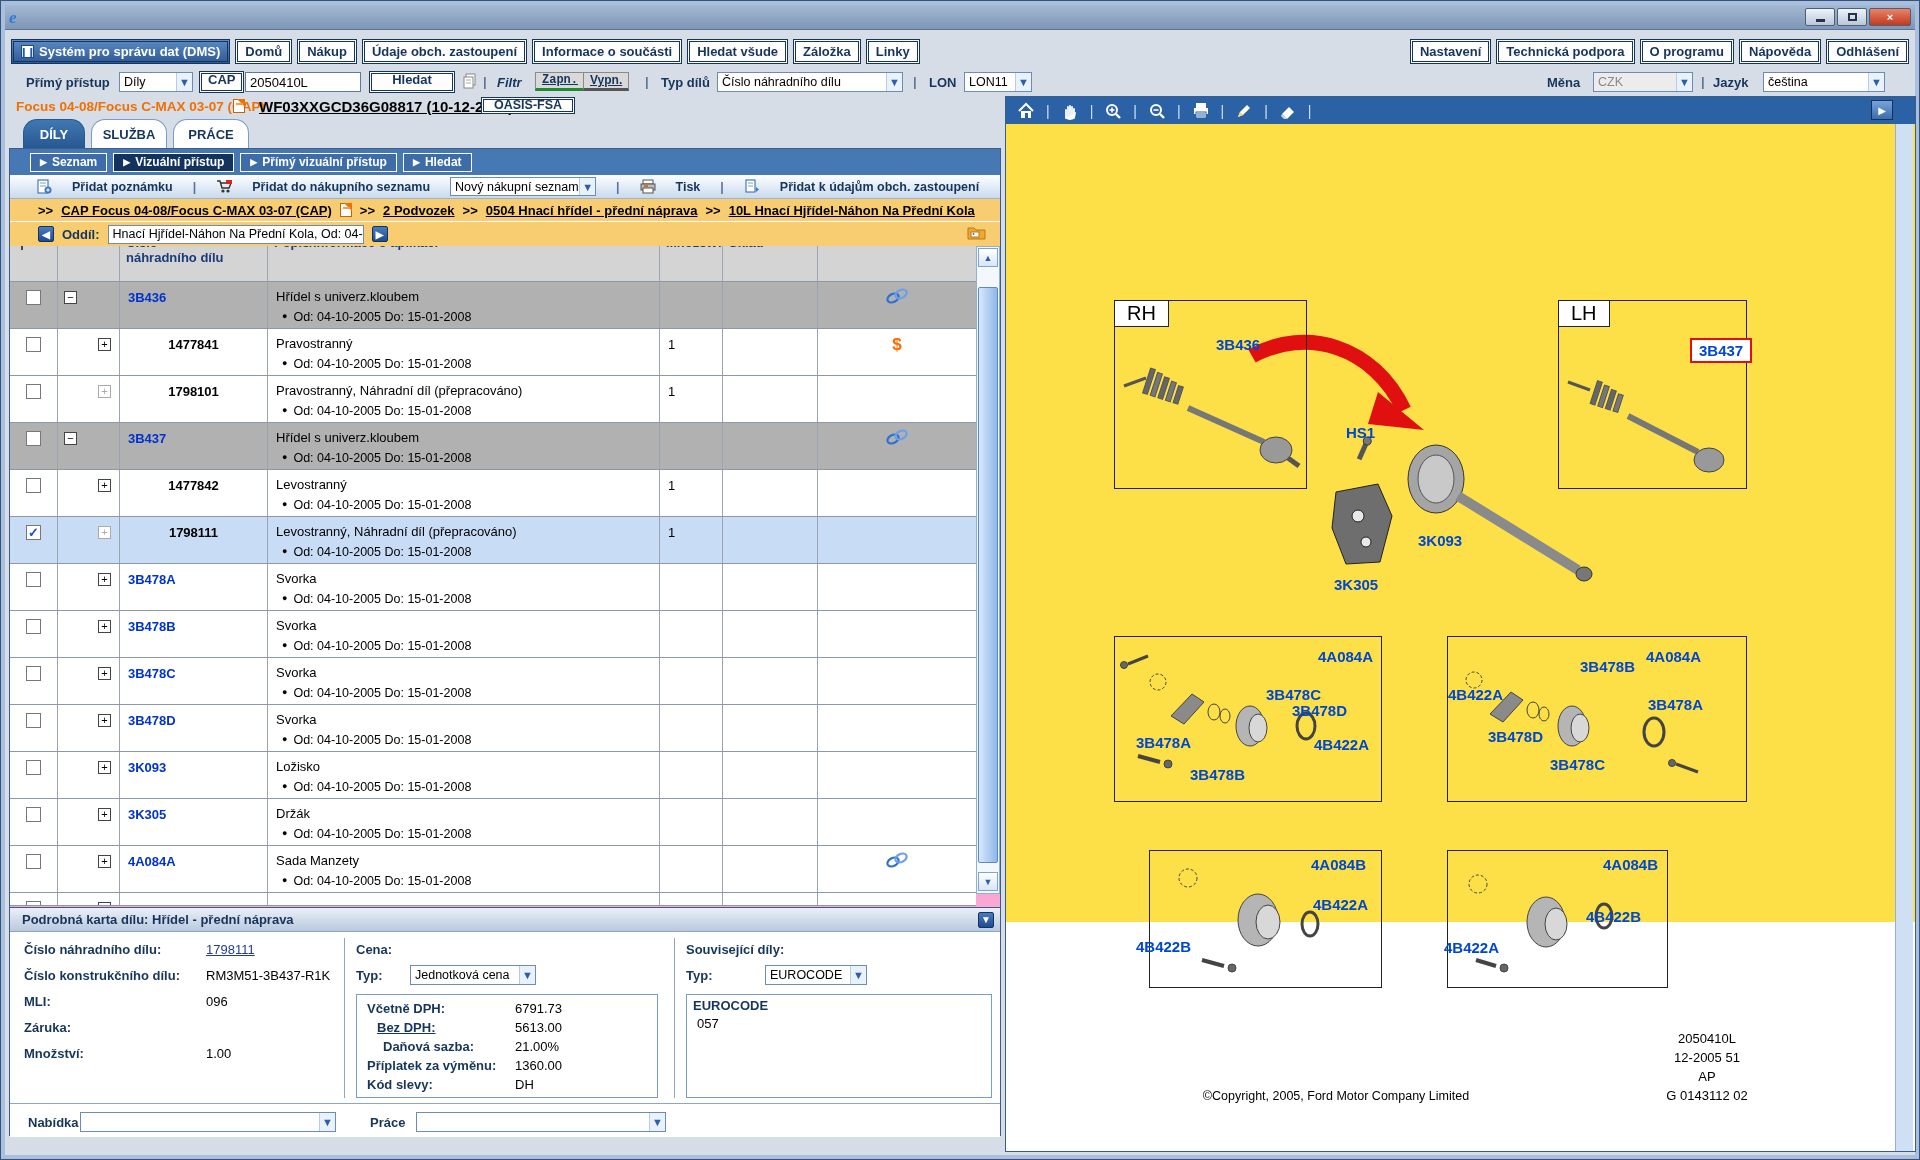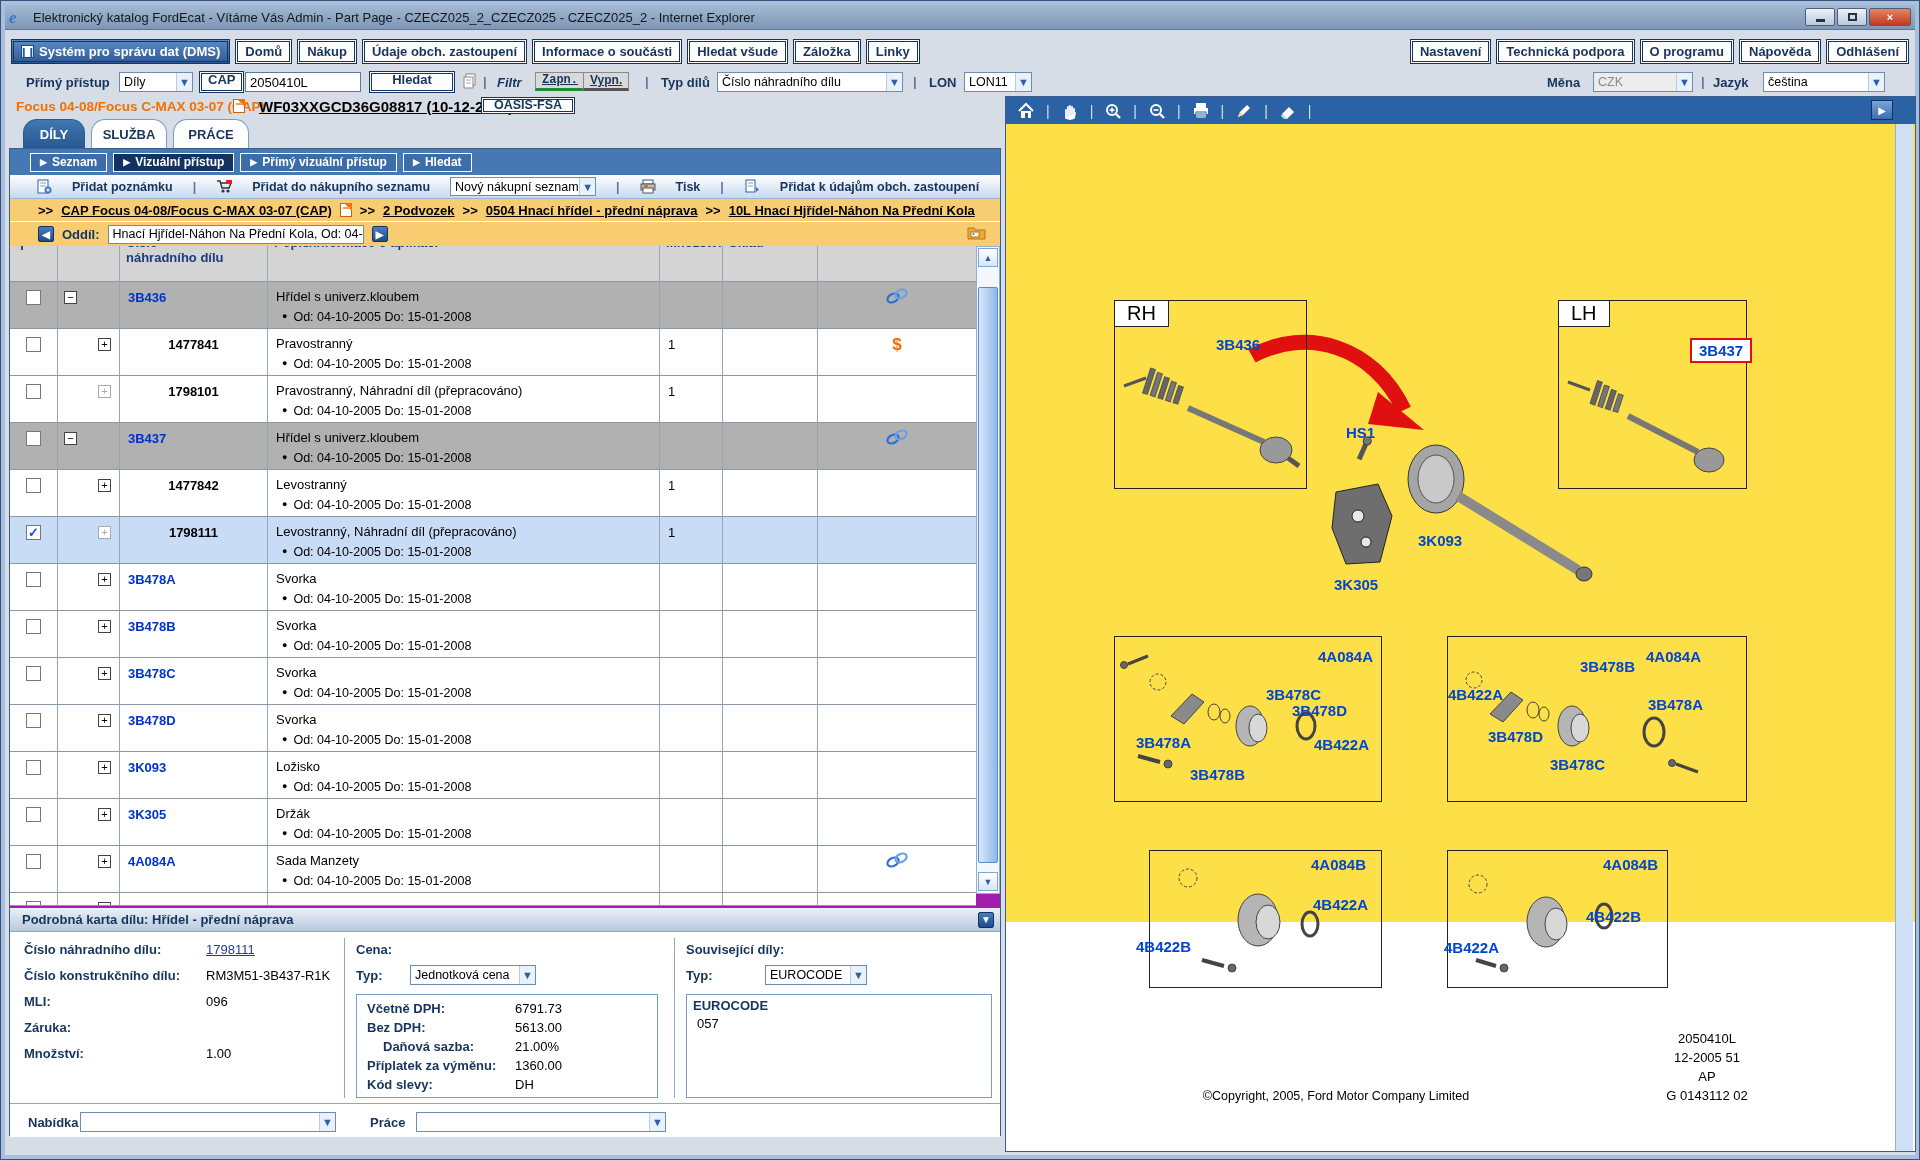--- a/index.html
+++ b/index.html
@@ -71,21 +71,21 @@
   #actionbar .lbl { font-size:12.5px; }
   .aico { width:16px; height:15px; display:inline-block; }
   #crumbbar { position:absolute; left:0; top:50px; width:100%; height:22px; background:#f8cd72;
     display:flex; align-items:center; gap:8px; padding-left:28px; font-size:13px; font-weight:bold; white-space:nowrap;}
   #crumbbar .crumb { text-decoration:underline; color:#000; }
   #sectionbar { position:absolute; left:0; top:72px; width:100%; height:25px; background:#f8cd72;
     border-top:1px solid #fff; display:flex; align-items:center; gap:8px; padding-left:28px; }
   .sqbtn { width:16px; height:16px; background:linear-gradient(#4a7cc0,#1e4c8e); border:1px solid #12335f;
     color:#fff; font-size:10px; font-weight:bold; display:flex; align-items:center; justify-content:center; border-radius:2px;}
   
-  #ptable { position:absolute; left:0; top:97px; width:990px; height:661px; background:#a21caf; overflow:hidden;}
+  #ptable { position:absolute; left:0; top:97px; width:990px; height:661px; background:#f9a8d4; overflow:hidden;}
   .thead { position:absolute; left:0; top:0; width:966px; height:36px; background:#d4d4d4; overflow:hidden;
     border-bottom:1px solid #8c98a6; display:flex; color:#1b3c78; font-weight:bold; font-size:13px;}
   .thead > div { border-right:1px solid #9aa5b1; padding:0 6px; overflow:hidden;}
   .hcut { margin-top:-11px; }
   .c1{width:48px;} .c2{width:62px;} .c3{width:148px;} .c4{width:392px;} .c5{width:63px;} .c6{width:95px;} .c7{width:158px; border-right:none!important;}
   .trow { position:relative; width:966px; height:47px; background:#fff; border-bottom:1px solid #8c98a6; display:flex; }
   .trow > div { border-right:1px solid #9aa5b1; position:relative; }
   .trow.group { background:#b1b1b1; }
   .trow.sel { background:#c9dcf5; }
   .cb { width:15px; height:15px; background:#fff; border:1px solid #777; margin:8px auto 0 auto;
@@ -140,21 +140,20 @@
   #rscroll { position:absolute; left:889px; top:0; width:18px; height:1027px; background:#cfe0f4; border-left:1px solid #8fb0d8;}
   .chain-svg { display:block; }
 </style>
 </head>
 <body>
 
 <div id="win">
 
   <div id="titlebar">
     <span id="ie-ico">e</span>
-    <span id="title-text">Elektronický katalog FordEcat - Vítáme Vás Admin - Part Page - CZECZ025_2_CZECZ025 - CZECZ025_2 - Internet Explorer</span>
     <span id="winbtns">
       <span class="wbtn">
           <span class="minbar"></span>
         </span>
       <span class="wbtn">
           <span class="maxbox"></span>
         </span>
       <span class="wbtn close">×</span>
     </span>
   </div>
@@ -712,21 +711,21 @@
       <span class="dl-lbl" style="left:346px;top:34px;">Cena:</span>
       <span class="dl-lbl" style="left:346px;top:60px;">Typ:</span>
       <div class="select abs" style="left:400px;top:57px;width:126px;">
         <span>Jednotková cena</span>
           <span class="arr">▼</span>
       </div>
       <div class="pricebox" style="left:346px;top:86px;width:302px;height:104px;">
         <div id="price-rows" style="position:relative;">
             <span class="dl-lbl" style="left: 10px; top: 6px;">Včetně DPH:</span>
             <span class="dl-val" style="left: 158px; top: 6px;">6791.73</span>
-            <span class="dl-lbl" style="left: 10px; top: 25px;">Bez DPH:</span>
+            <span class="dl-lbl" style="left: 20px; top: 25px; text-decoration: underline;">Bez DPH:</span>
             <span class="dl-val" style="left: 158px; top: 25px;">5613.00</span>
             <span class="dl-lbl" style="left: 10px; top: 44px; padding-left: 16px;">Daňová sazba:</span>
             <span class="dl-val" style="left: 158px; top: 44px;">21.00%</span>
             <span class="dl-lbl" style="left: 10px; top: 63px;">Příplatek za výměnu:</span>
             <span class="dl-val" style="left: 158px; top: 63px;">1360.00</span>
             <span class="dl-lbl" style="left: 10px; top: 82px;">Kód slevy:</span>
             <span class="dl-val" style="left: 158px; top: 82px;">DH</span>
           </div>
       </div>
 

